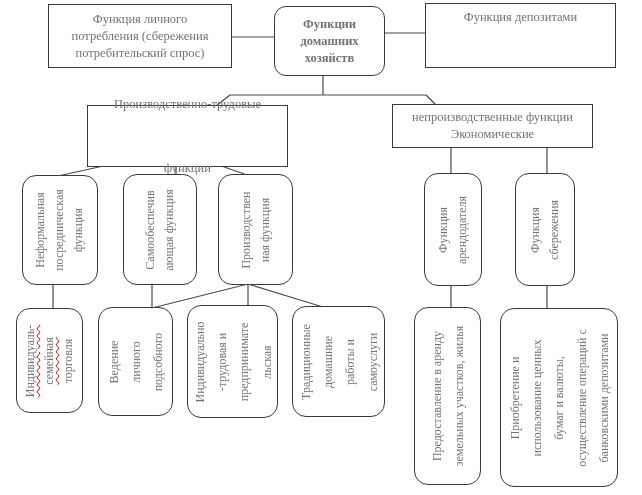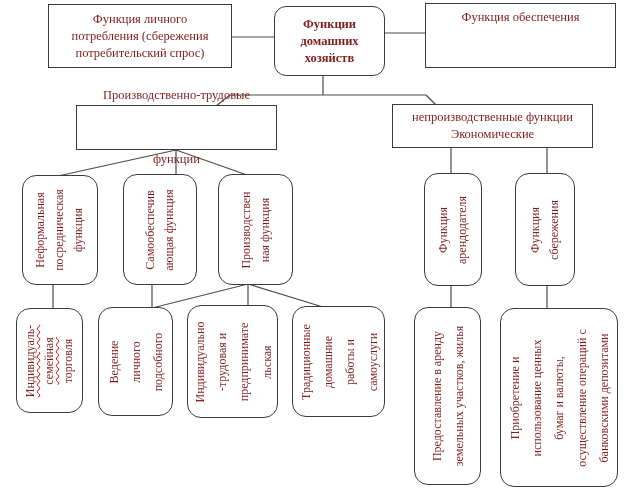--- a/index.html
+++ b/index.html
@@ -1,21 +1,21 @@
 <!DOCTYPE html>
 <html><head>
 <meta charset="utf-8">
 <style>
   html,body{margin:0;padding:0;background:#ffffff;}
   #stage{
     position:relative;
     width:642px;height:495px;
     background:#ffffff;
     font-family:"Liberation Serif","DejaVu Serif",serif;
-    color:#7f1d1d;
+    color:#737373;
     overflow:hidden;
   }
   #wires{position:absolute;left:0;top:0;z-index:0;}
   .hnode{
     position:absolute;z-index:1;
     background:#ffffff;
     border:1.3px solid #3a3a3a;
     box-sizing:border-box;
     text-align:center;
     font-size:12.5px;
@@ -82,24 +82,24 @@
     <span>потребительский спрос)</span>
   </div>
 
   <div class="hnode rounded bold vcenter" style="left:274px;top:6px;width:111px;height:70px;">
     <span>Функции</span>
     <span>домашних</span>
     <span>хозяйств</span>
   </div>
 
   <div class="hnode vtop" style="left:425px;top:3px;width:191px;height:65px;">
-    <span style="display:block">Функция обеспечения</span>
+    <span style="display:block">Функция депозитами</span>
   </div>
 
-  <div class="hnode vcenter" style="left:76px;top:105px;width:201px;height:45px;gap:47px;">
+  <div class="hnode vcenter" style="left:87px;top:105px;width:201px;height:62px;gap:47px;">
     <span>Производственно-трудовые</span>
     <span>функции</span>
   </div>
 
   <div class="hnode vcenter" style="left:392px;top:104px;width:201px;height:44px;">
     <span>непроизводственные функции</span>
     <span>Экономические</span>
   </div>
 
   <div class="vnode" style="left:22px;top:175px;width:76px;height:110px;">

